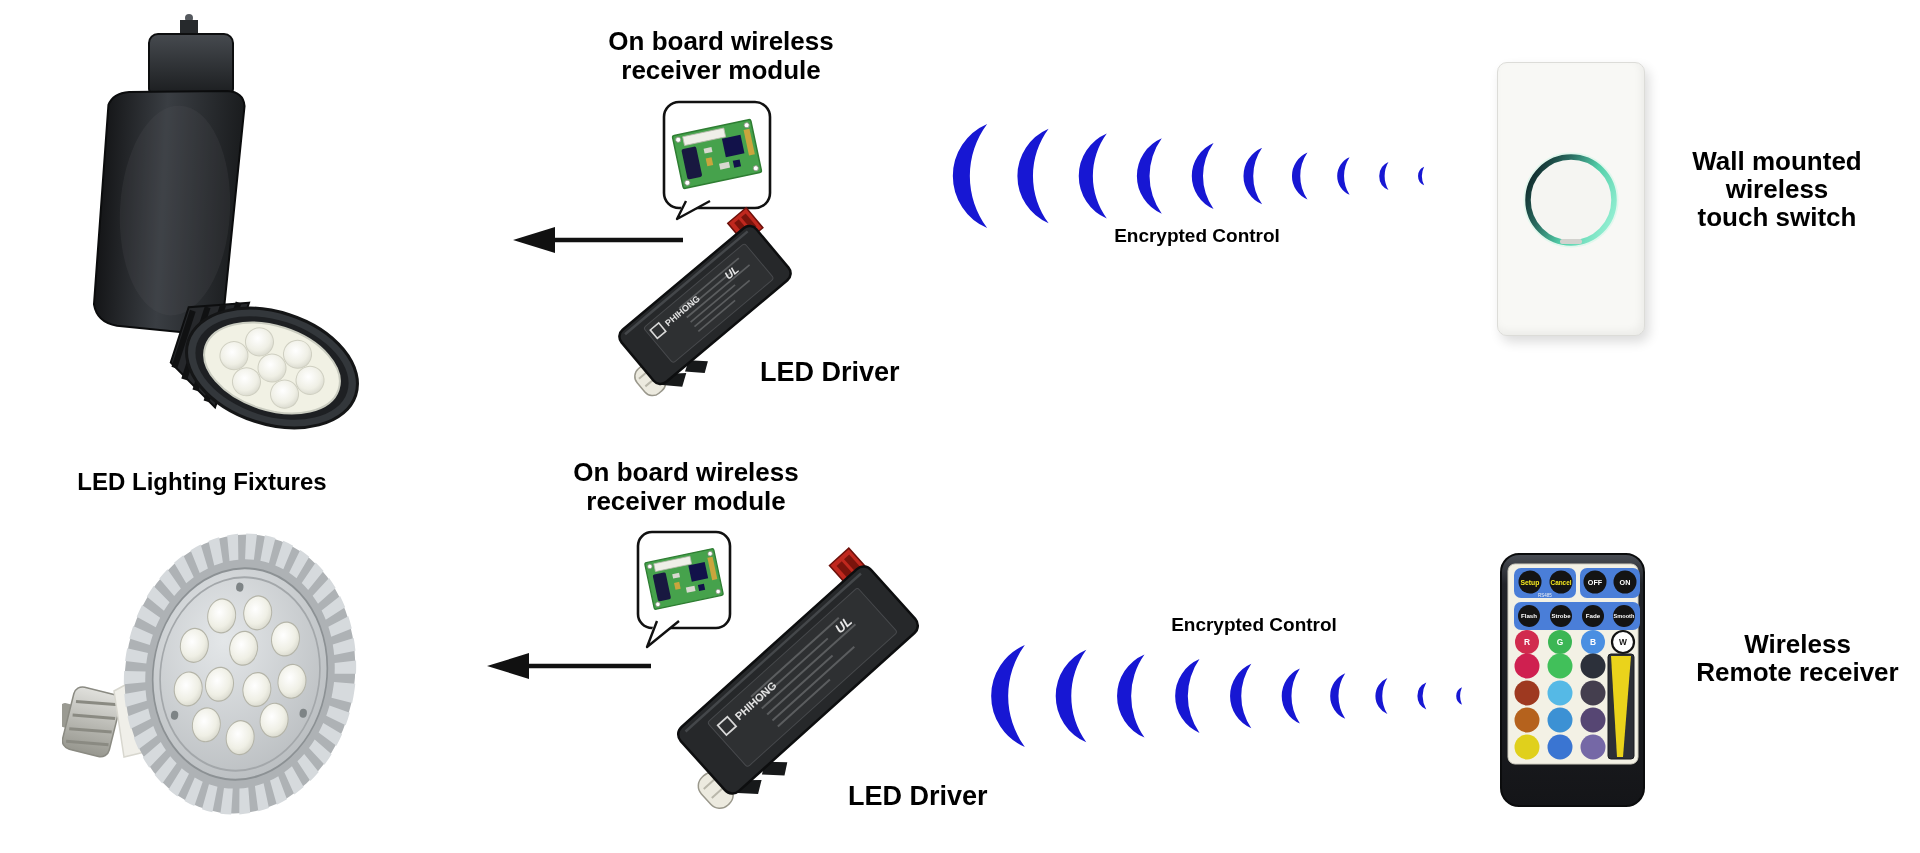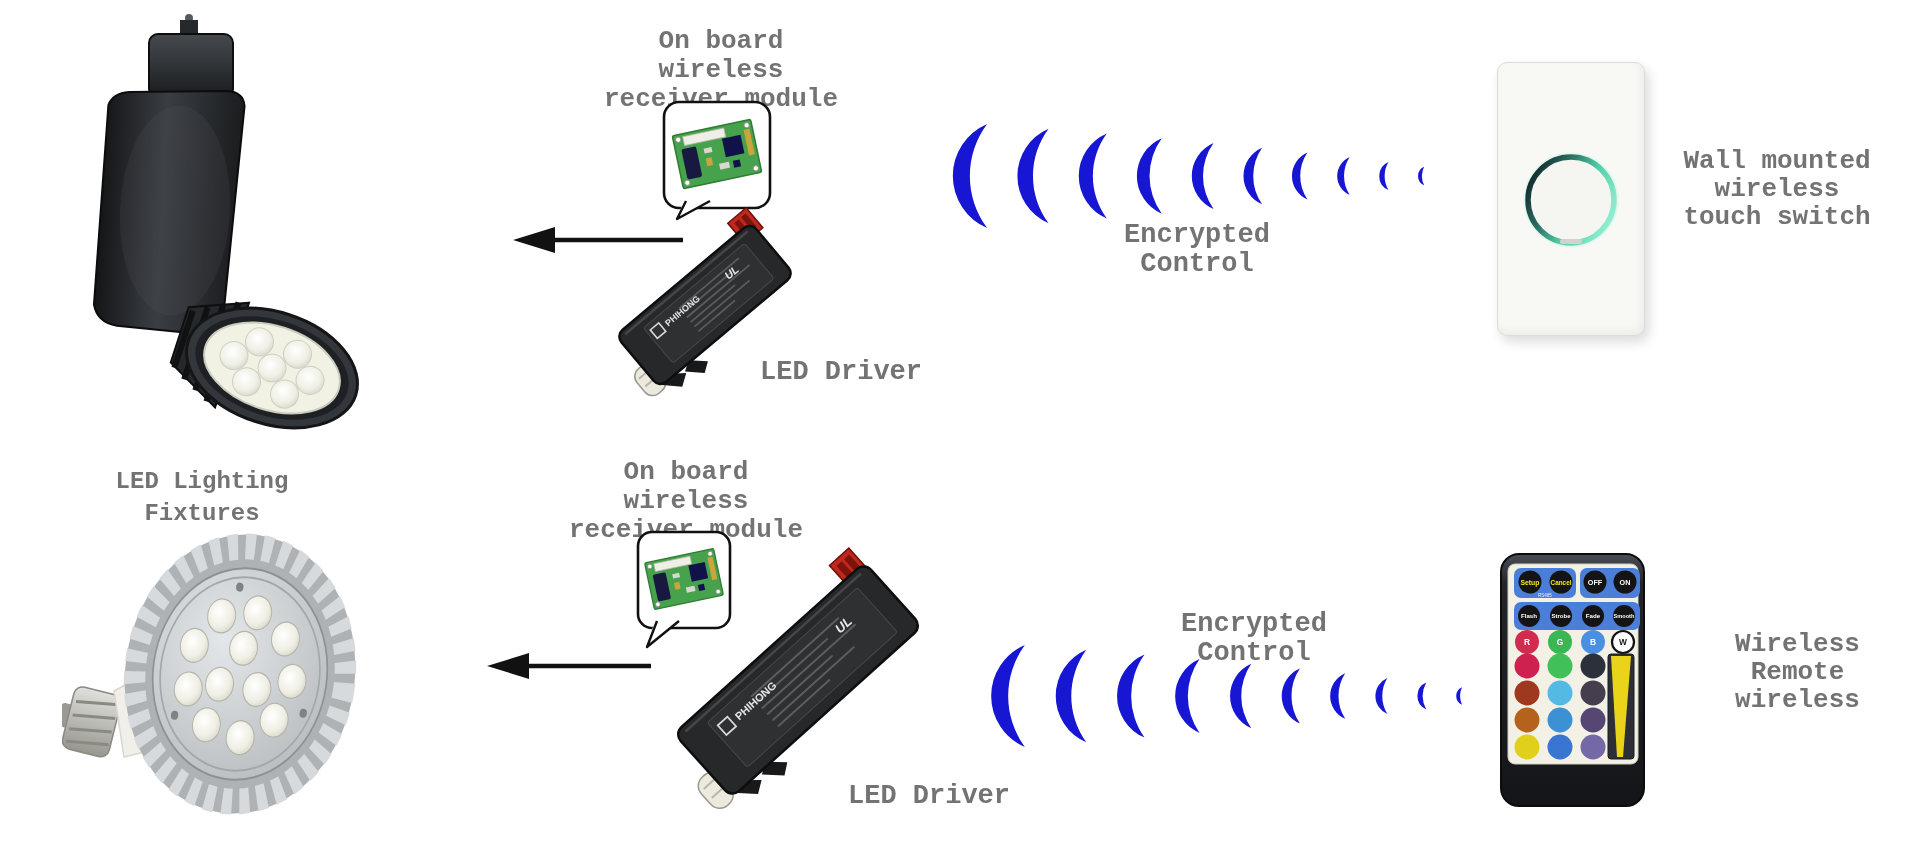--- a/index.html
+++ b/index.html
@@ -2,27 +2,27 @@
 <html><head>
 <meta charset="utf-8">
 <style>
   html,body{margin:0;padding:0;background:#fff;}
   #canvas{
     position:relative;width:1920px;height:853px;background:#ffffff;overflow:hidden;
     font-family:"Liberation Sans",sans-serif;color:#101010;
   }
   .abs{position:absolute;}
   .lbl{
-    position:absolute;font-weight:bold;color:#737373;text-align:center;
-    font-family:Liberation Mono, monospace;letter-spacing:0px;line-height:29px;
+    position:absolute;font-weight:bold;color:#000000;text-align:center;
+    font-family:Liberation Sans, sans-serif;letter-spacing:0px;line-height:29px;
   }
   .lbl.big{font-size:24px;line-height:32px;}
   .lbl.mid{font-size:26px;}
   .lbl.drv{font-size:27px;text-align:left;}
-  .lbl.enc{font-size:27px;}
+  .lbl.enc{font-size:19px;}
   svg{display:block;}
   
   #wall-switch{
     position:absolute;left:1497px;top:62px;width:146px;height:272px;
     background:linear-gradient(135deg,#fdfdfc 0%,#f6f6f3 55%,#ececе8 100%);
     background-color:#f8f8f5;
     border:1px solid #dddddad;border:1px solid #dcdcd8;border-radius:10px;
     box-shadow:4px 6px 12px rgba(0,0,0,0.14), inset -3px -4px 8px rgba(0,0,0,0.05);
   }
 </style>
@@ -356,16 +356,16 @@
     <circle cx="27" cy="194" r="12.5" fill="#e0d01c"></circle>
     <circle cx="60" cy="194" r="12.5" fill="#3a75d2"></circle>
     <circle cx="93" cy="194" r="12.5" fill="#7568a6"></circle>
 
     <rect x="108" y="101" width="26" height="105" rx="3" fill="#2c2f36" stroke="#1a1c20" stroke-width="1"></rect>
     <polygon points="111,103 131,103 123,204 117,204" fill="#ead31b"></polygon>
   </svg>
 
   <div class="lbl mid" style="left:1690px;top:630px;width:215px;line-height:28px;">
     <div>Wireless</div>
-    <div>Remote wireless</div>
+    <div>Remote receiver</div>
   </div>
 
 </div>
 
 </body></html>

